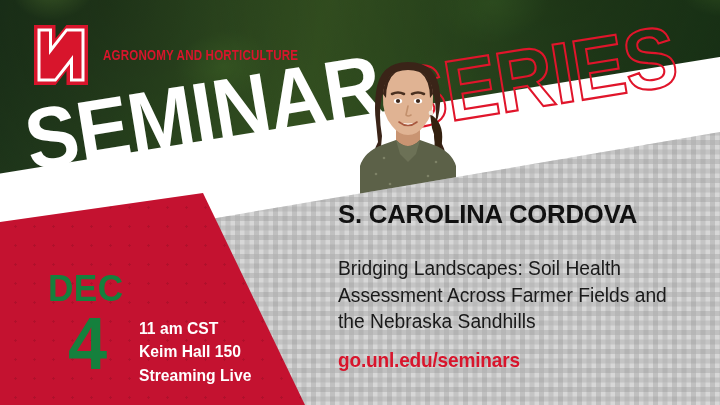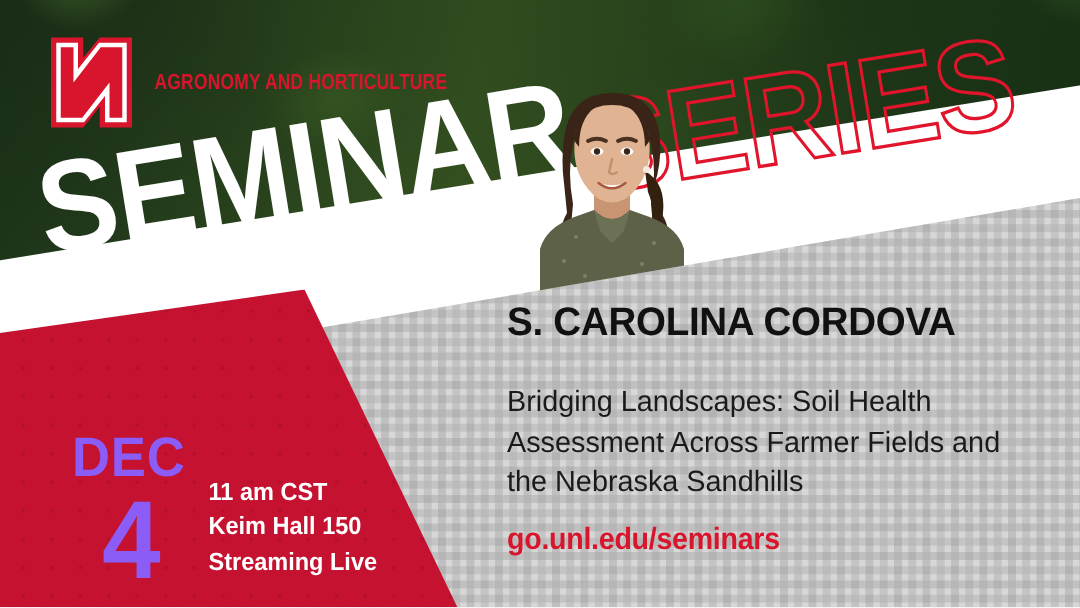--- a/index.html
+++ b/index.html
@@ -150,22 +150,21 @@
     transform:scaleX(.80);
     transform-origin:left center;
     white-space:nowrap;
   }
 
   
   .date-block{
     position:absolute;
     left:48px; top:272px;
     z-index:22;
-    color:#8b5cf6;
-    margin-top:16px;
+    color:#15803d;
   }
   .date-month{
     font-family:"Liberation Sans", sans-serif;
     font-weight:bold;
     font-size:37px;
     line-height:.92;
     letter-spacing:.5px;
     transform:scaleX(.95);
     transform-origin:left center;
   }

